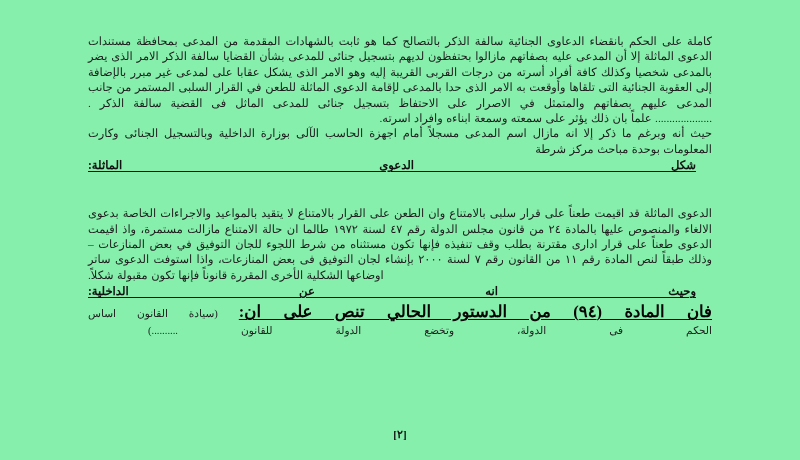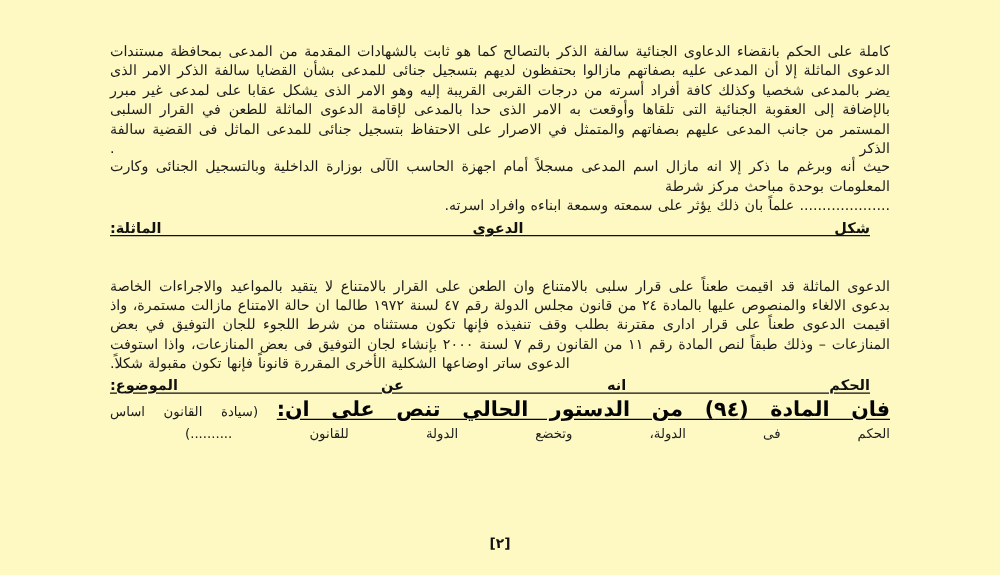--- a/index.html
+++ b/index.html
@@ -13,22 +13,23 @@
     height: 460px;
     overflow: hidden;
     font-family: "DejaVu Sans", "Liberation Sans", sans-serif;
     color: #1a1a1a;
   }
 
   .page {
     position: relative;
     width: 800px;
     height: 460px;
-    background: #fef9c3;
+    background: #86efac;
     box-sizing: border-box;
+    font-family: Liberation Serif, serif;
   }
 
   .content {
     position: absolute;
     left: 88px;
     top: 34px;
     width: 624px;
     direction: rtl;
     text-align: justify;
     text-align-last: justify;
@@ -120,30 +121,30 @@
 </style>
 </head>
 <body>
 
 <div class="page">
 
   <div class="content">
 
     <p class="para">كاملة على الحكم بانقضاء الدعاوى الجنائية سالفة الذكر بالتصالح كما هو ثابت بالشهادات المقدمة من المدعى بمحافظة مستندات الدعوى الماثلة إلا أن المدعى عليه بصفاتهم مازالوا بحتفظون لديهم بتسجيل جنائى للمدعى بشأن القضايا سالفة الذكر الامر الذى يضر بالمدعى شخصيا وكذلك كافة أفراد أسرته من درجات القربى القريبة إليه وهو الامر الذى يشكل عقابا على لمدعى غير مبرر بالإضافة إلى العقوبة الجنائية التى تلقاها وأوقعت به الامر الذى حدا بالمدعى لإقامة الدعوى الماثلة للطعن في القرار السلبى المستمر من جانب المدعى عليهم بصفاتهم والمتمثل في الاصرار على الاحتفاظ بتسجيل جنائى للمدعى الماثل فى القضية سالفة الذكر .</p>
 
+    <p class="para last-right">.................... علماً بان ذلك يؤثر على سمعته وسمعة ابناءه وافراد اسرته.</p>
+
     <p class="para last-right">حيث أنه وبرغم ما ذكر إلا انه مازال اسم المدعى مسجلاً أمام اجهزة الحاسب الآلى بوزارة الداخلية وبالتسجيل الجنائى وكارت المعلومات بوحدة مباحث مركز شرطة</p>
-
-    <p class="para last-right">.................... علماً بان ذلك يؤثر على سمعته وسمعة ابناءه وافراد اسرته.</p>
 
 
     <div class="heading-ul">شكل الدعوى الماثلة:</div>
 
     <p class="para last-left">الدعوى الماثلة قد اقيمت طعناً على قرار سلبى بالامتناع وان الطعن على القرار بالامتناع لا يتقيد بالمواعيد والاجراءات الخاصة بدعوى الالغاء والمنصوص عليها بالمادة ٢٤ من قانون مجلس الدولة رقم ٤٧ لسنة ١٩٧٢ طالما ان حالة الامتناع مازالت مستمرة، واذ اقيمت الدعوى طعناً على قرار ادارى مقترنة بطلب وقف تنفيذه فإنها تكون مستثناه من شرط اللجوء للجان التوفيق في بعض المنازعات – وذلك طبقاً لنص المادة رقم ١١ من القانون رقم ٧ لسنة ٢٠٠٠ بإنشاء لجان التوفيق فى بعض المنازعات، واذا استوفت الدعوى ساتر اوضاعها الشكلية الأخرى المقررة قانوناً فإنها تكون مقبولة شكلاً.</p>
 
-    <div class="heading-ul">الحكم انه عن الموضوع:</div>
+    <div class="heading-ul">وحيث انه عن الداخلية:</div>
 
     <div class="article-line">
       <span class="big">فان المادة (٩٤) من الدستور الحالي تنص على ان:</span><span class="tail"> (سيادة القانون اساس</span>
     </div>
 
     <div class="article-cont">الحكم فى الدولة، وتخضع الدولة  للقانون ..........)</div>
 
   </div>
 
   <div class="page-marker">[٢]</div>

